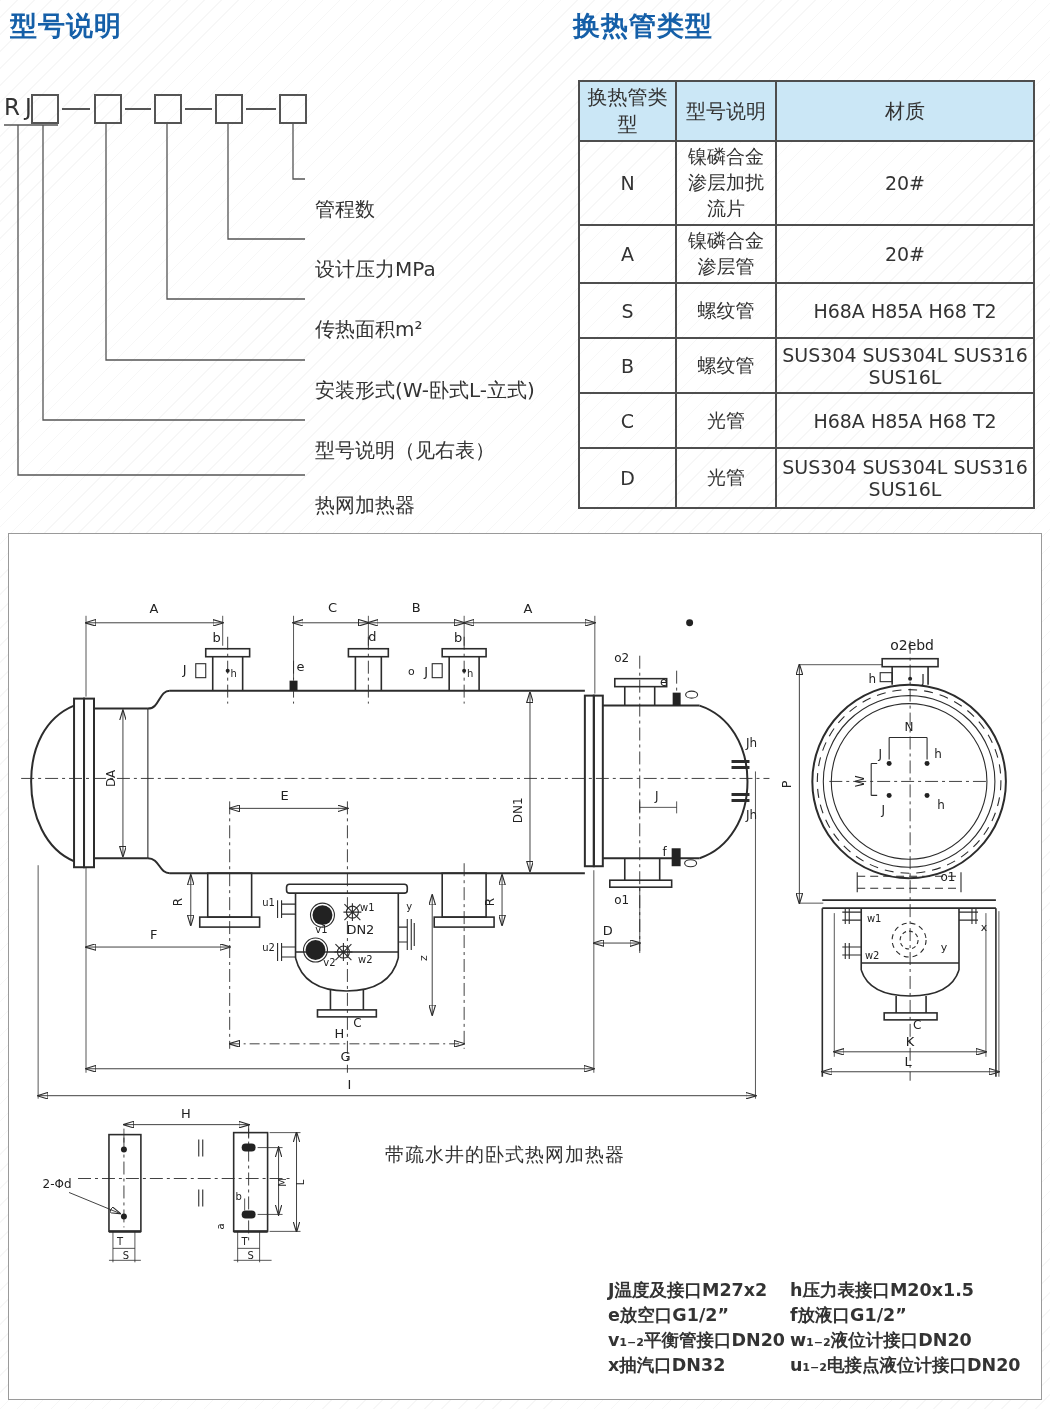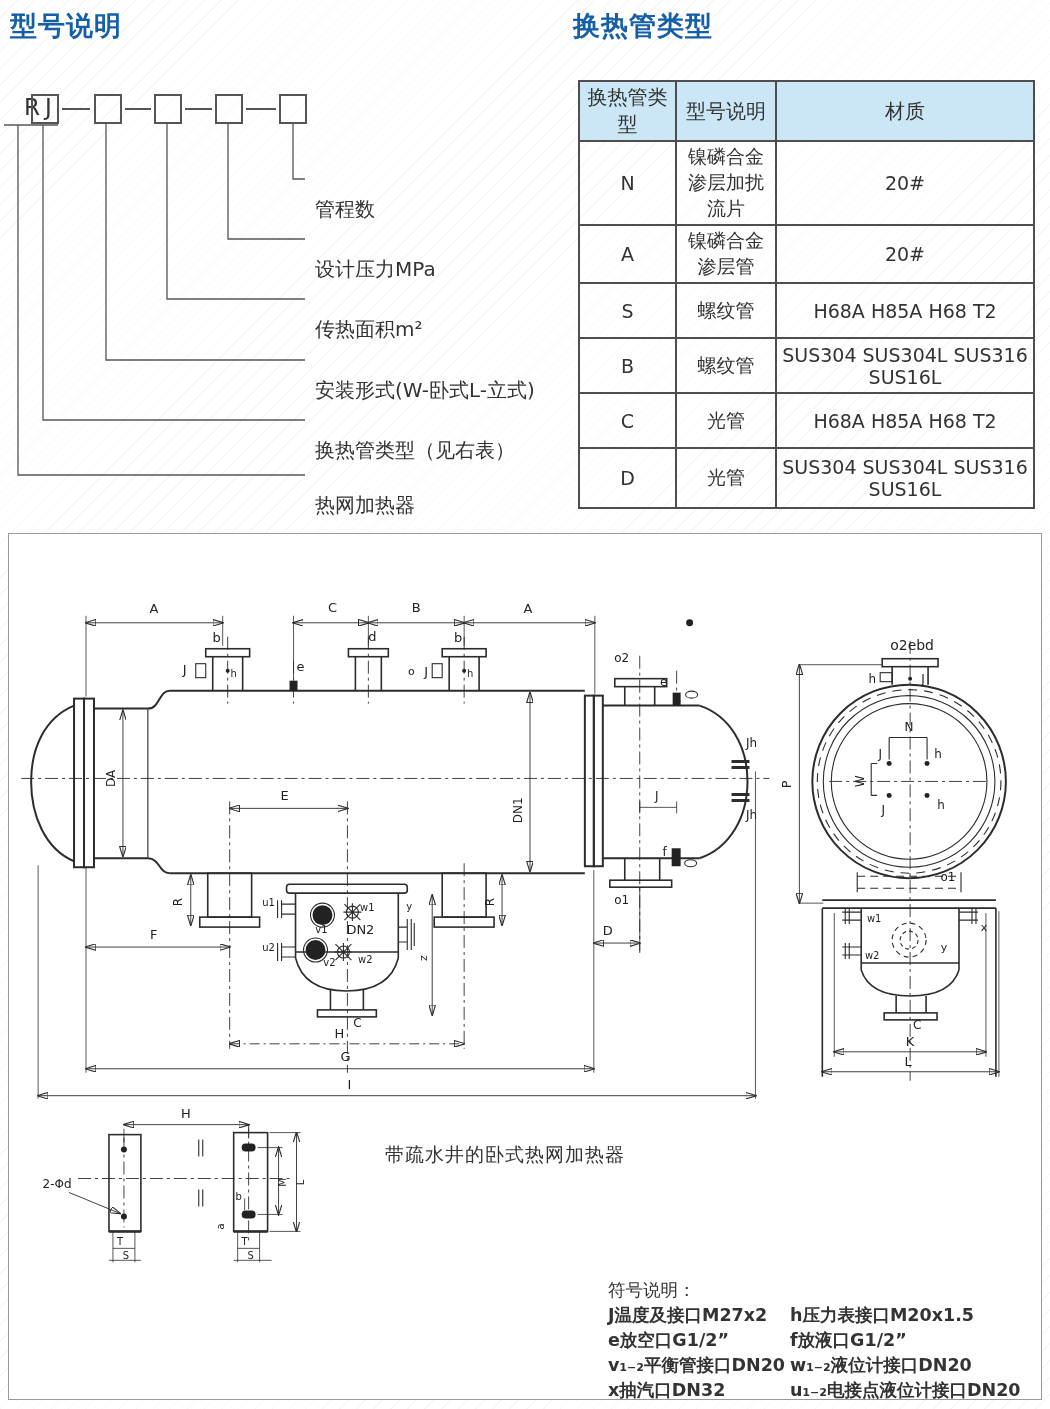--- a/index.html
+++ b/index.html
@@ -4,21 +4,21 @@
 <style>
   html,body{margin:0;padding:0;}
   body{font-family:"DejaVu Sans","Liberation Sans",sans-serif;background:#fff;}
   .page{position:relative;width:1050px;height:1409px;overflow:hidden;
     background:repeating-linear-gradient(135deg, rgba(0,0,0,0.03) 0px, rgba(0,0,0,0.03) 1px, transparent 1px, transparent 12px),#ffffff;}
   .sec-title{position:absolute;font-size:27px;font-weight:bold;color:#155fa8;letter-spacing:1px;white-space:nowrap;}
   #title-left{left:10px;top:8px;}
   #title-right{left:573px;top:8px;}
   
   #model-svg{position:absolute;left:0;top:80px;}
-  #model-prefix{position:absolute;left:4px;top:94px;font-size:23px;color:#333;letter-spacing:5px;font-weight:500;margin-left:20px;}
+  #model-prefix{position:absolute;left:4px;top:94px;font-size:23px;color:#333;letter-spacing:5px;font-weight:500;}
   .model-label{position:absolute;left:315px;font-size:20px;color:#333;white-space:nowrap;margin-top:29px;}
   
   #tube-table{position:absolute;left:578px;top:80px;width:455px;border-collapse:collapse;table-layout:fixed;}
   #tube-table th,#tube-table td{border:2px solid #4e4e4e;text-align:center;vertical-align:middle;color:#333;padding:2px 4px;}
   #tube-table th{background:#cbe7f6;font-size:20px;font-weight:normal;height:51px;}
   #tube-table td{font-size:19px;}
   #tube-table col.c1{width:97px;} #tube-table col.c2{width:100px;} #tube-table col.c3{width:258px;}
   #tube-table tr{height:55px;}
   #tube-table tr:first-child{height:57px;}
   #tube-table tr:last-child{height:60px;}
@@ -66,21 +66,21 @@
       <path d="M106,43 V280 H305"></path>
       <path d="M167,43 V219 H305"></path>
       <path d="M228,43 V159 H305"></path>
       <path d="M293,43 V99 H305"></path>
     </g>
   </svg>
   <div class="model-label" style="top:167px">管程数</div>
   <div class="model-label" style="top:227px">设计压力MPa</div>
   <div class="model-label" style="top:287px">传热面积m²</div>
   <div class="model-label" style="top:348px">安装形式(W-卧式L-立式)</div>
-  <div class="model-label" style="top:408px">换热管类型（见右表）</div>
+  <div class="model-label" style="top:408px">型号说明（见右表）</div>
   <div class="model-label" style="top:463px">热网加热器</div>
 
   <table id="tube-table">
     <colgroup>
         <col class="c1">
         <col class="c2">
         <col class="c3">
       </colgroup>
     <thead>
       <tr>
@@ -384,21 +384,20 @@
     </svg>
 
     <svg width="0" height="0">
         <defs></defs>
       </svg>
   </div>
 
   <div id="caption">带疏水井的卧式热网加热器</div>
 
   <div id="legend">
-    <div class="lg-title">符号说明：</div>
     <div class="lg-grid">
         <div>J温度及接口M27x2</div>
         <div>h压力表接口M20x1.5</div>
         <div>e放空口G1/2”</div>
         <div>f放液口G1/2”</div>
         <div>v₁₋₂平衡管接口DN20</div>
         <div>w₁₋₂液位计接口DN20</div>
         <div>x抽汽口DN32</div>
         <div>u₁₋₂电接点液位计接口DN20</div>
       </div>

